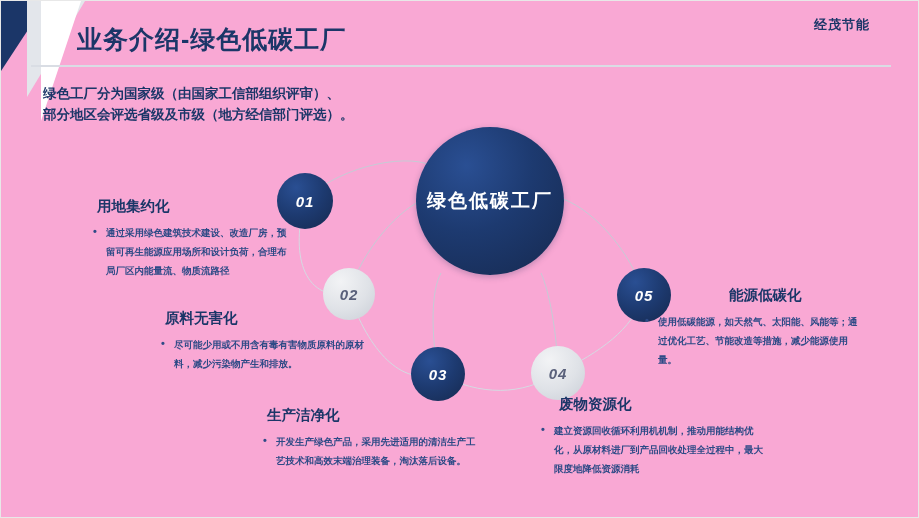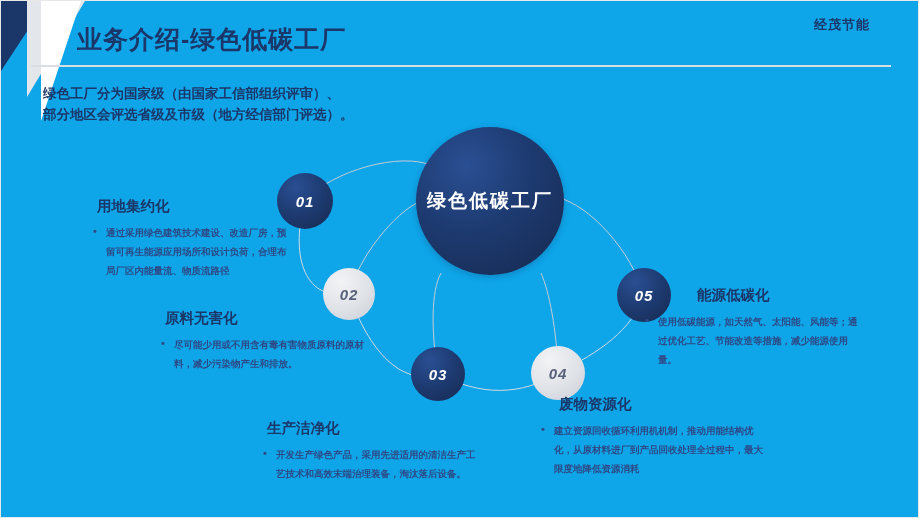--- a/index.html
+++ b/index.html
@@ -10,21 +10,21 @@
   body {
     width: 919px;
     height: 518px;
     font-family: "Liberation Sans", sans-serif;
     overflow: hidden;
   }
   #slide {
     position: relative;
     width: 919px;
     height: 518px;
-    background: #0ea5e9;
+    background: #f9a8d4;
     box-sizing: border-box;
     border: 1px solid #e8e8e8;
     overflow: hidden;
   }
   
   .corner-dark {
     position: absolute;
     left: 0; top: 0;
     width: 0; height: 0;
     border-top: 70px solid #1b3668;
@@ -169,25 +169,25 @@
     left: 0;
     top: -1px;
     color: #2d4a86;
     font-size: 11px;
   }
   #block-land  { left: 92px; top: 196px; width: 200px; }
   #block-land .block-head { margin-left: 4px; }
   #block-raw   { left: 160px; top: 308px; width: 210px; }
   #block-raw .block-head { margin-left: 4px; }
   #block-clean { left: 262px; top: 405px; width: 216px; }
-  #block-clean .block-head { margin-left: 4px; margin-top: 13px; }
+  #block-clean .block-head { margin-left: 4px; }
   #block-waste { left: 540px; top: 394px; width: 226px; }
   #block-waste .block-head { margin-left: 18px; }
   #block-energy{ left: 644px; top: 285px; width: 220px; }
-  #block-energy .block-head { margin-left: 52px; }
+  #block-energy .block-head { margin-left: 84px; }
 </style>
 </head>
 <body>
 
 <div id="slide">
 
   <div class="corner-dark"></div>
   <div class="corner-grey"></div>
   <div class="corner-white"></div>
 

